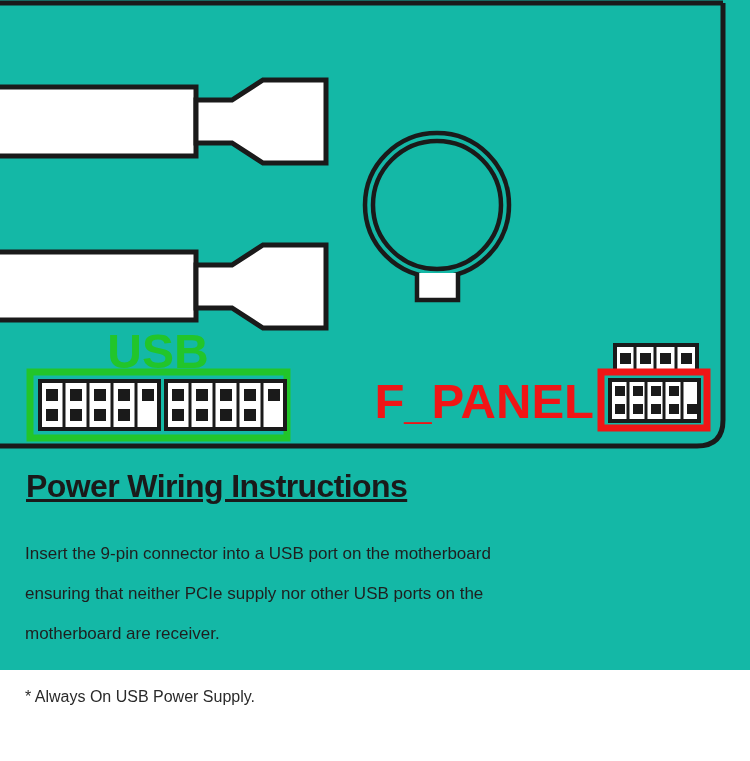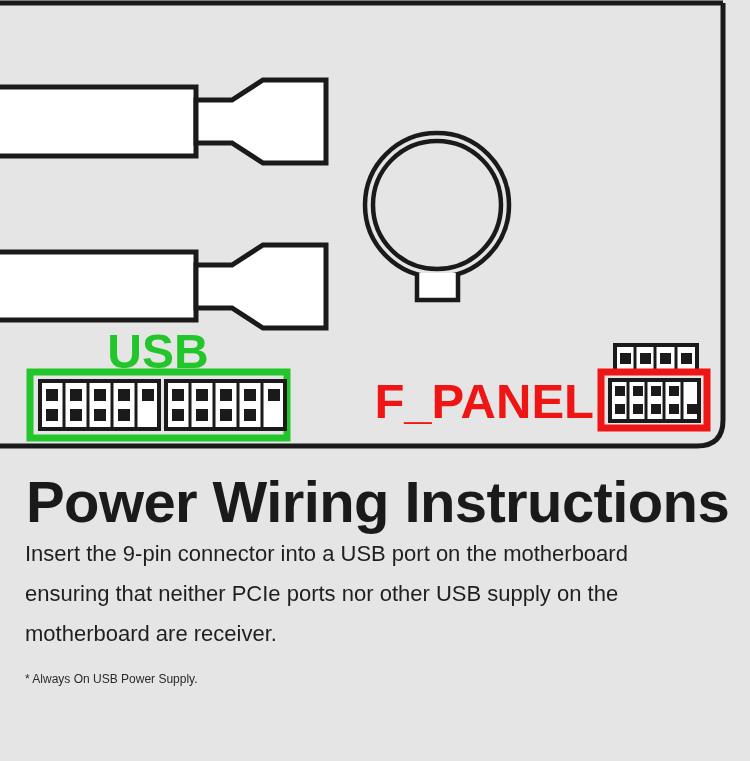--- a/index.html
+++ b/index.html
@@ -11,22 +11,22 @@
   body {
     width: 750px;
     height: 761px;
     overflow: hidden;
     font-family: "Liberation Sans", sans-serif;
     -webkit-font-smoothing: antialiased;
   }
   #page {
     position: relative;
     width: 750px;
-    height: 761px;
-    background: #e5e5e5;
+    height: 670px;
+    background: #14b8a6;
   }
 
   
   #diagram {
     position: absolute;
     left: 0;
     top: 0;
     width: 750px;
     height: 450px;
   }
@@ -41,46 +41,47 @@
     position: absolute;
     left: 0;
     top: 450px;
     width: 750px;
     height: 311px;
   }
   #heading {
     position: absolute;
     left: 26px;
     top: 18px;
-    font-size: 58px;
+    font-size: 32px;
     font-weight: bold;
     color: #1a1a1a;
     letter-spacing: -0.6px;
     white-space: nowrap;
     font-family: "Liberation Sans", sans-serif;
+    text-decoration: underline;
   }
   #body-copy {
     position: absolute;
     left: 25px;
     top: 84px;
     width: 700px;
-    font-size: 22px;
+    font-size: 17px;
     line-height: 40px;
     color: #1f1f1f;
     font-family: "Liberation Sans", sans-serif;
   }
   #body-copy .line {
     display: block;
     white-space: nowrap;
   }
   #footnote {
     position: absolute;
     left: 25px;
-    top: 222px;
-    font-size: 12px;
+    top: 238px;
+    font-size: 16px;
     color: #2a2a2a;
     white-space: nowrap;
     font-family: "Liberation Sans", sans-serif;
   }
 </style>
 </head>
 <body>
 
 <div id="page">
 
@@ -214,21 +215,21 @@
 
     </svg>
   </div>
 
   <div id="textblock">
 
     <div id="heading">Power Wiring Instructions</div>
 
     <div id="body-copy">
       <span class="line">Insert the 9-pin connector into a USB port on the motherboard</span>
-      <span class="line">ensuring that neither PCIe ports nor other USB supply on the</span>
+      <span class="line">ensuring that neither PCIe supply nor other USB ports on the</span>
       <span class="line">motherboard are receiver.</span>
     </div>
 
     <div id="footnote">* Always On USB Power Supply.</div>
 
   </div>
 
 </div>
 
 </body></html>

